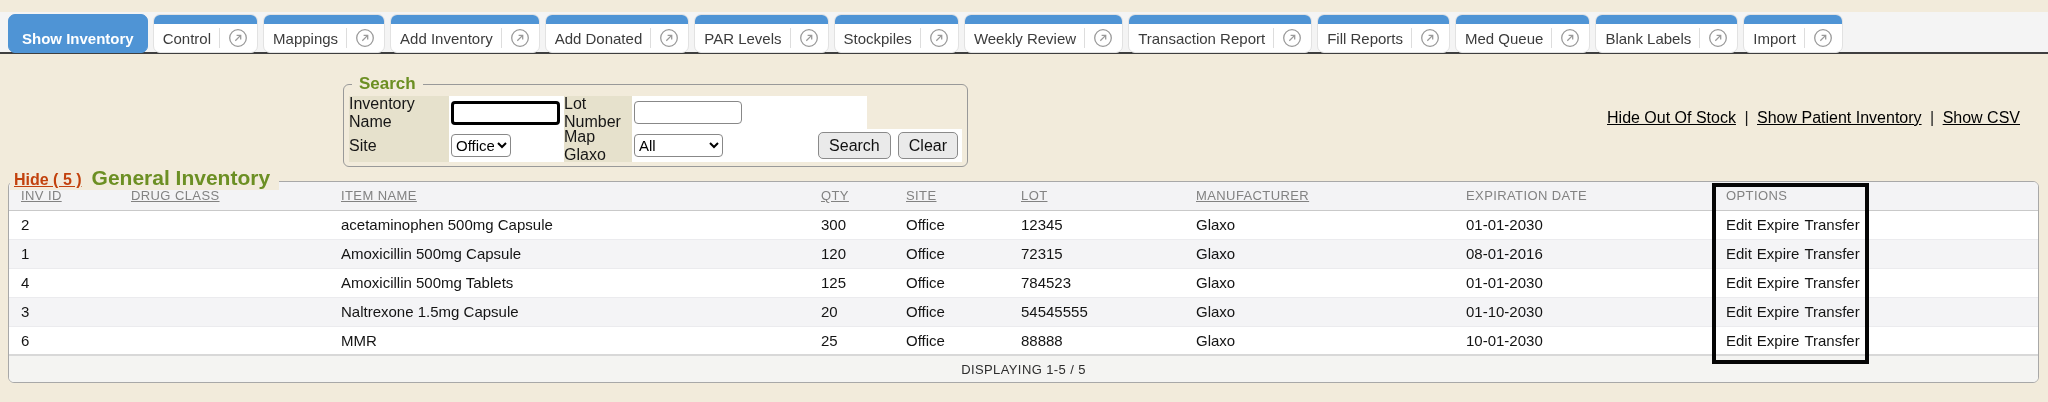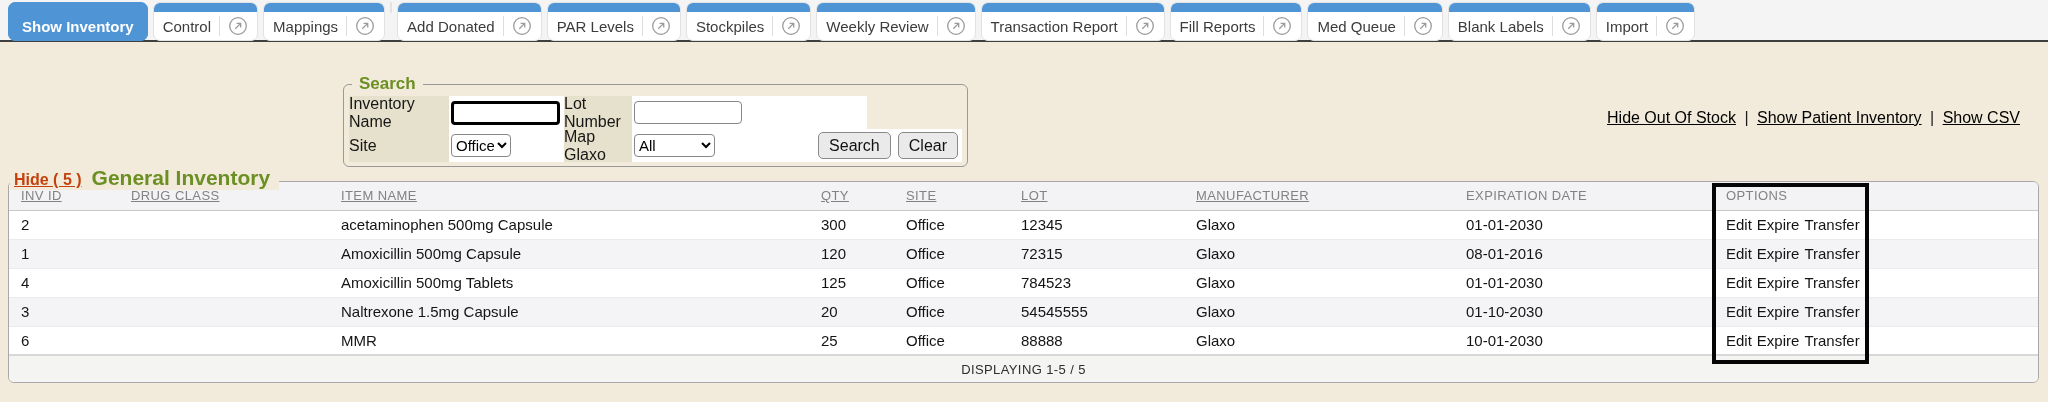--- a/index.html
+++ b/index.html
@@ -6,21 +6,21 @@
   html,body { margin:0; padding:0; }
   body {
     width:2048px; height:402px; position:relative; overflow:hidden;
     background:#f2ebdb;
     font-family:"Liberation Sans", sans-serif;
     color:#161616;
   }
 
   
   .tabbar {
-    position:absolute; top:0; left:0; width:2048px; height:42px;
+    position:absolute; top:12px; left:0; width:2048px; height:42px;
     background:#f4f4f4; border-bottom:2px solid #3f3f3f;
     display:flex; align-items:flex-start; gap:5px;
     padding:2px 0 0 8px;
   }
   .tab {
     border-radius:7px; overflow:hidden; background:#fff;
     border:1px solid #e2e2e2; display:flex; flex-direction:column;
     flex:0 0 auto; cursor:pointer;
   }
   .tab .cap { height:9px; background:#4f94d5; }
@@ -62,21 +62,21 @@
   .inp-highlight {
     width:109px; height:24px; border:3px solid #000; border-radius:4px;
     font-size:15px; padding:0 4px; outline:none;
   }
   .inp {
     width:108px; height:23px; border:1px solid #888; border-radius:4px;
     font-size:15px; padding:0 4px;
   }
   .sel { height:23px; border:1px solid #888; border-radius:4px; background:#fff; font-size:15px; }
   .sel.site { width:60px; }
-  .sel.map { width:81px; }
+  .sel.map { width:89px; }
   .btn {
     height:27px; background:#eaeaea; border:1px solid #8a8a8a; border-radius:5px;
     font-size:16px; color:#111; padding:0 10px; font-family:inherit; cursor:pointer;
   }
 
   
   .top-links {
     position:absolute; top:109px; right:28px;
     font-size:16px; color:#1a1a1a; white-space:nowrap;
   }
@@ -156,20 +156,28 @@
       <span class="tab-divider"></span>
       <svg class="popout" viewBox="0 0 20 20">
           <circle cx="10" cy="10" r="8.3" fill="none" stroke="#9a9a9a" stroke-width="1.3"></circle>
           <path d="M7.3 12.7 L12.4 7.6 M8.6 7.3 H12.7 V11.4" fill="none" stroke="#9a9a9a" stroke-width="1.3"></path>
         </svg>
     </div>
   </div>
 
   <div class="tab">
     <div class="cap"></div>
+    <div class="tab-body">
+        <span>Add Inventory</span>
+      <span class="tab-divider"></span>
+      <svg class="popout" viewBox="0 0 20 20">
+          <circle cx="10" cy="10" r="8.3" fill="none" stroke="#9a9a9a" stroke-width="1.3"></circle>
+          <path d="M7.3 12.7 L12.4 7.6 M8.6 7.3 H12.7 V11.4" fill="none" stroke="#9a9a9a" stroke-width="1.3"></path>
+        </svg>
+    </div>
   </div>
 
   <div class="tab">
     <div class="cap"></div>
     <div class="tab-body">
         <span>Add Donated</span>
       <span class="tab-divider"></span>
       <svg class="popout" viewBox="0 0 20 20">
           <circle cx="10" cy="10" r="8.3" fill="none" stroke="#9a9a9a" stroke-width="1.3"></circle>
           <path d="M7.3 12.7 L12.4 7.6 M8.6 7.3 H12.7 V11.4" fill="none" stroke="#9a9a9a" stroke-width="1.3"></path>

